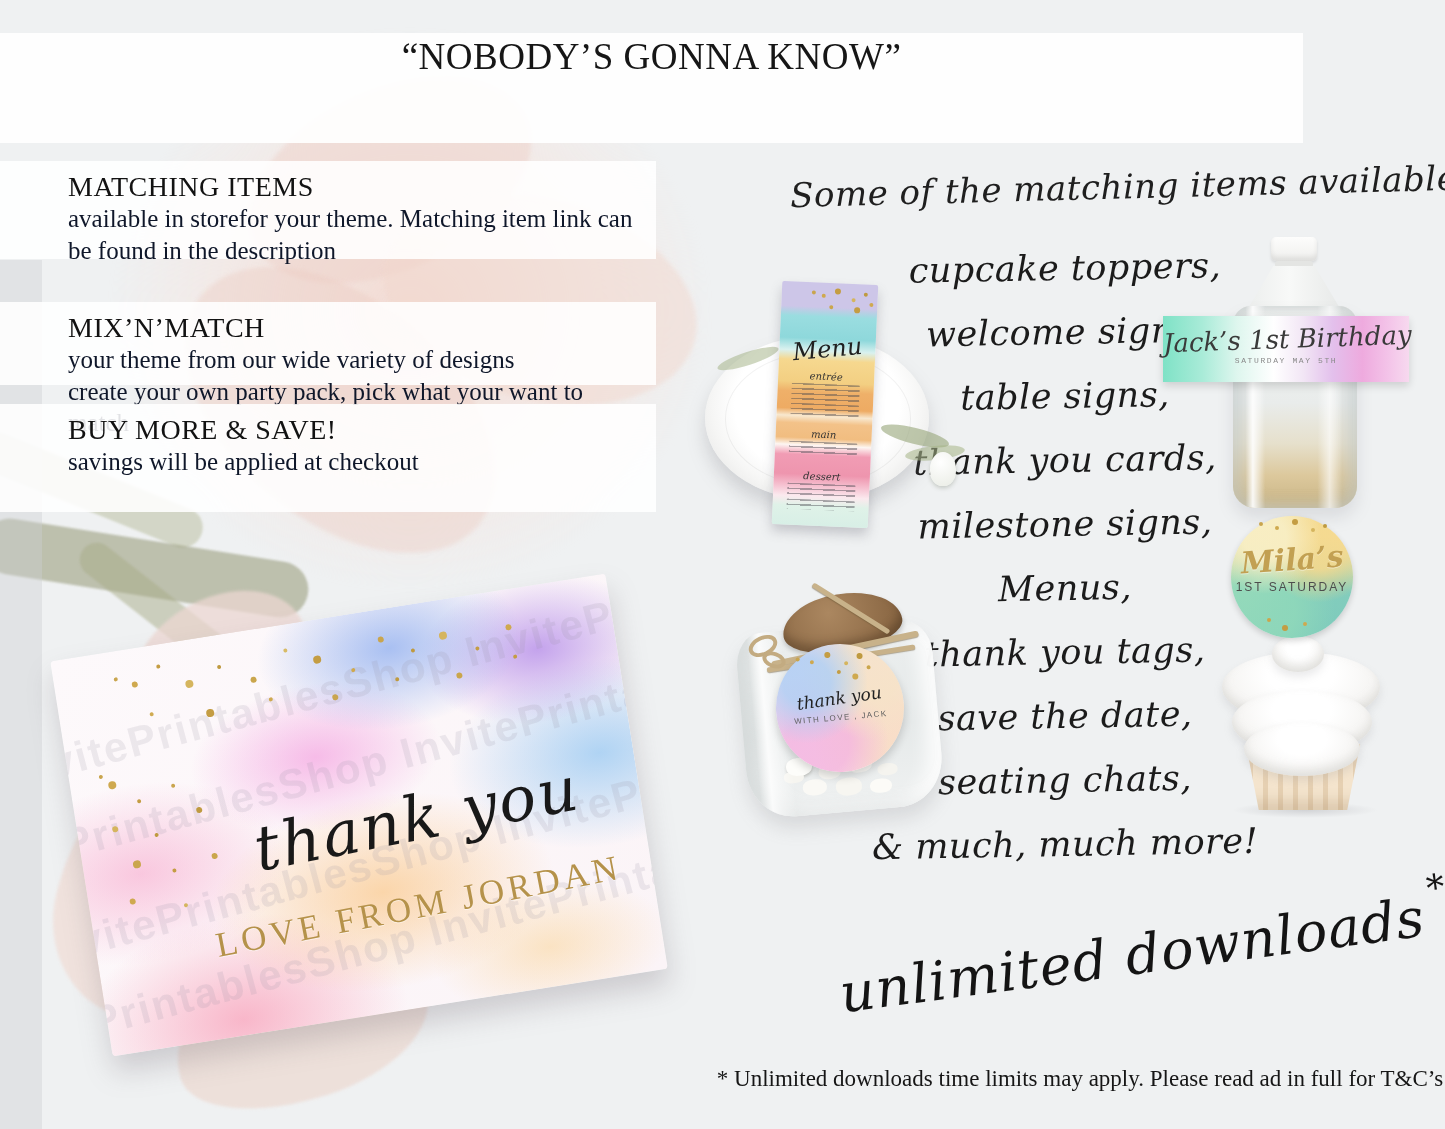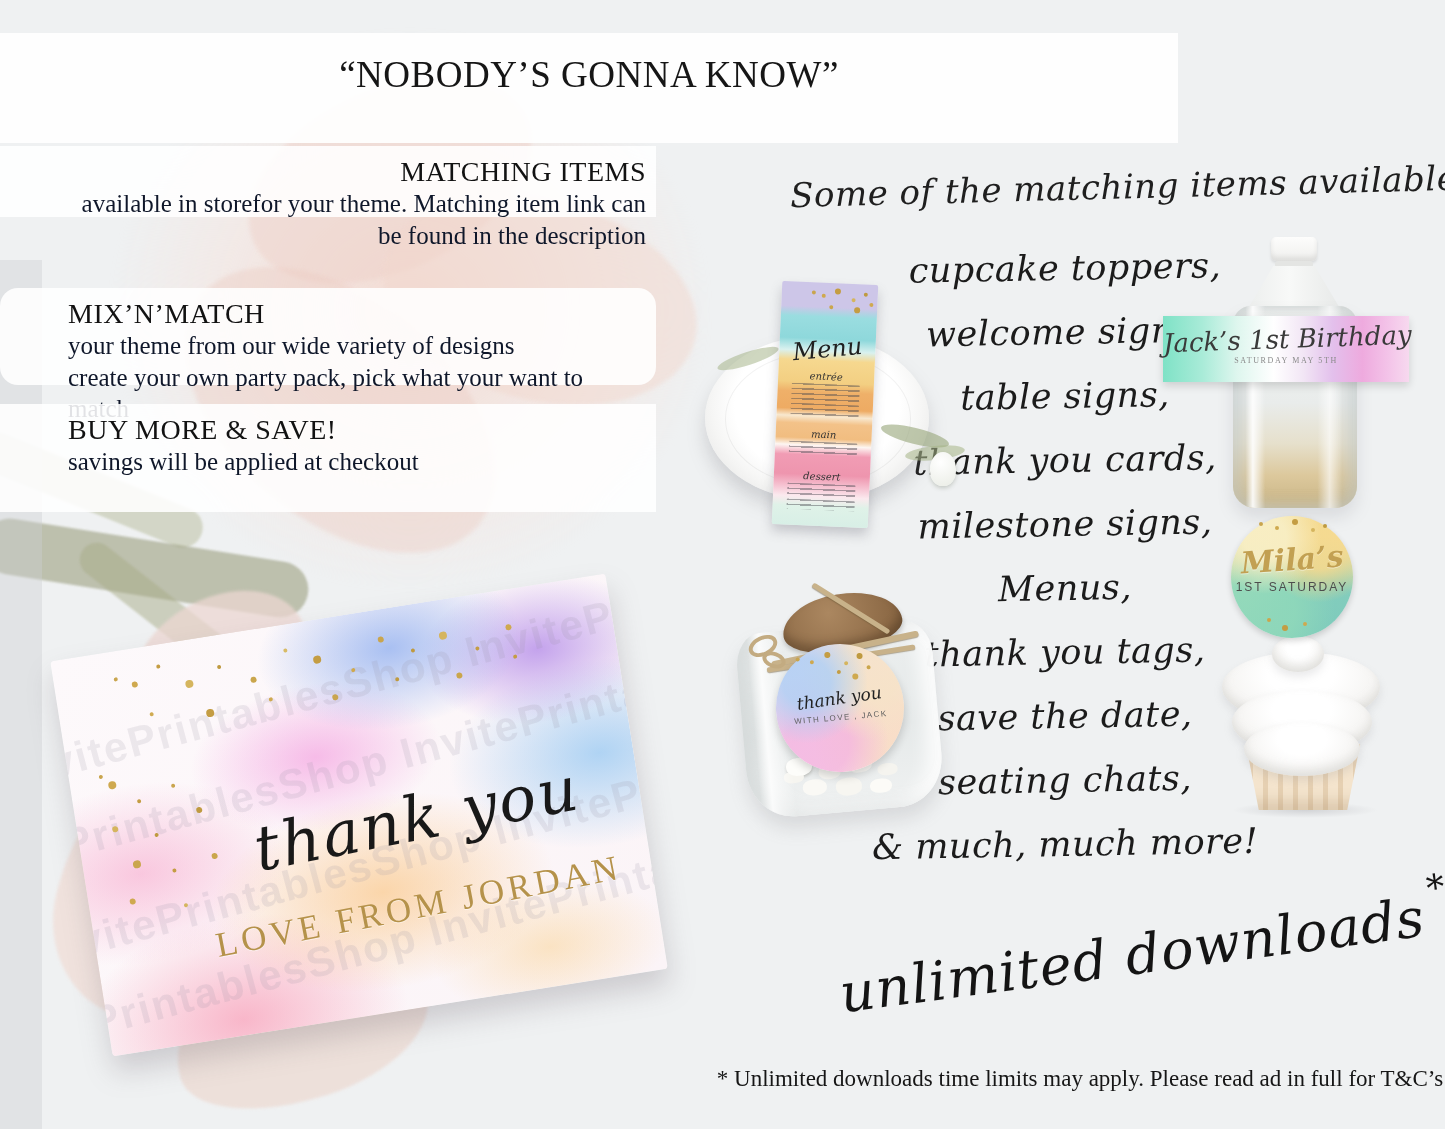--- a/index.html
+++ b/index.html
@@ -20,28 +20,28 @@
   .s2{left:-30px;top:470px;width:240px;height:40px;transform:rotate(22deg);background:rgba(178,182,146,.45);}
   .s3{left:60px;top:600px;width:220px;height:34px;transform:rotate(38deg);}
   .dried{position:absolute;background:rgba(236,215,209,.75);border-radius:50% 50% 48% 52%/60% 55% 45% 40%;filter:blur(1.5px);}
   .d1{left:120px;top:600px;width:190px;height:120px;transform:rotate(-30deg);}
   .d2{left:60px;top:760px;width:180px;height:260px;transform:rotate(14deg);background:rgba(240,222,216,.8);}
   .d3{left:170px;top:950px;width:260px;height:150px;transform:rotate(-18deg);background:rgba(236,216,208,.7);}
   .d4{left:230px;top:640px;width:150px;height:110px;transform:rotate(25deg);background:rgba(233,205,198,.6);}
   .edge-strip{position:absolute;left:0;top:260px;width:42px;height:869px;background:rgba(205,208,210,.4);}
 
   
-  .title-band{position:absolute;left:0;top:33px;width:1178px;height:110px;background:rgba(255,255,255,.92);
-    text-align:center;padding-top:20px;}
+  .title-band{position:absolute;left:0;top:33px;width:1303px;height:110px;background:rgba(255,255,255,.92);
+    text-align:center;padding-top:2px;}
   .title-l1{font-size:37px;letter-spacing:.5px;color:#161616;}
   .title-l2{font-size:33px;color:#141414;margin-top:2px;}
 
   .info-band{position:absolute;left:0;width:656px;background:rgba(255,255,255,.88);padding:10px 10px 0 68px;}
-  .ib1{top:146px;height:71px;text-align:right;}
-  .ib2{top:288px;height:97px;border-radius:18px;}
+  .ib1{top:161px;height:98px;}
+  .ib2{top:302px;height:83px;}
   .ib3{top:404px;height:108px;}
   .info-heading{font-size:28px;letter-spacing:.5px;color:#121212;}
   .info-line{font-size:25px;line-height:1.26;color:#0f172a;}
 
   
   .match-list{position:absolute;left:790px;top:168px;width:550px;text-align:center;
     font-family:"DejaVu Serif",serif;font-style:italic;}
   .match-heading{font-size:34px;white-space:nowrap;color:#1f1f1f;transform:rotate(-1.5deg);letter-spacing:.5px;}
   .match-items{margin-top:28px;}
   .match-item{height:64px;display:flex;align-items:center;justify-content:center;font-size:35px;
@@ -102,21 +102,21 @@
   .bottle-body{position:absolute;left:1233px;top:306px;width:124px;height:202px;border-radius:18px 18px 22px 22px;
     background:linear-gradient(180deg,#f1f3f2 0%,#e9eceb 48%,#e6e0cc 68%,#dcc89c 84%,#cdb98b 96%);
     box-shadow:inset 12px 0 16px rgba(190,196,196,.55),inset -12px 0 16px rgba(190,196,196,.55),0 10px 16px rgba(130,130,138,.18);}
   .bottle-body::after{content:"";position:absolute;inset:0;border-radius:inherit;
     background:linear-gradient(90deg,transparent 10%,rgba(255,255,255,.9) 16%,transparent 26%,transparent 68%,rgba(255,255,255,.65) 78%,transparent 88%);}
   .bottle-label{position:absolute;left:1163px;top:316px;width:246px;height:66px;z-index:3;
     box-shadow:0 4px 8px rgba(0,0,0,.14);text-align:center;padding-top:8px;
     background:linear-gradient(90deg,#7fe2c6 0%,#a9ebd8 16%,#def6ee 30%,#ffffff 45%,#f2e6f5 57%,#e3c0ec 69%,#eeaade 81%,#f3c2e8 91%,#f7d9ef 100%);}
   .bottle-label-title{font-family:"DejaVu Serif",serif;font-style:italic;font-size:26px;color:#3a3a3a;
     transform:rotate(-2deg);white-space:nowrap;}
-  .bottle-label-sub{font-family:Liberation Serif, serif;font-size:8px;letter-spacing:1.6px;color:#8a8a8a;margin-top:2px;}
+  .bottle-label-sub{font-family:Liberation Mono, monospace;font-size:8px;letter-spacing:1.6px;color:#8a8a8a;margin-top:2px;}
 
   
   .topper{position:absolute;left:1231px;top:516px;width:122px;height:122px;border-radius:50%;z-index:2;
     box-shadow:0 3px 6px rgba(0,0,0,.16);text-align:center;padding-top:26px;
     background:
       radial-gradient(circle at 28% 18%,rgba(248,238,196,.95) 0 16%,transparent 42%),
       radial-gradient(circle at 72% 22%,rgba(245,217,142,.9) 0 20%,transparent 46%),
       radial-gradient(circle at 24% 78%,rgba(143,216,186,.9) 0 26%,transparent 56%),
       radial-gradient(circle at 74% 80%,rgba(124,202,188,.9) 0 26%,transparent 58%),
       linear-gradient(180deg,#f6e7ad 0%,#efe0a8 38%,#b4dfc0 70%,#8fd0bd 100%);}

